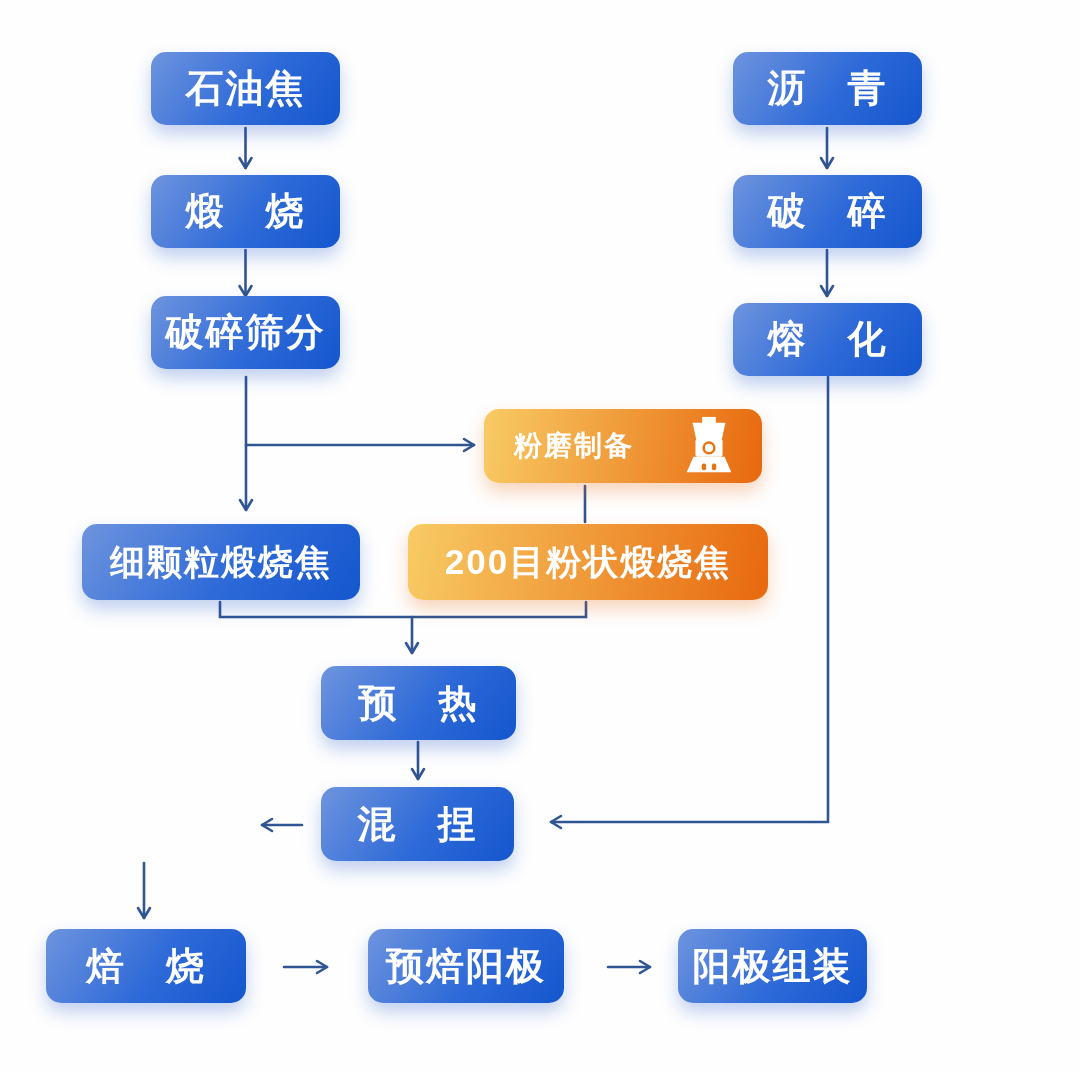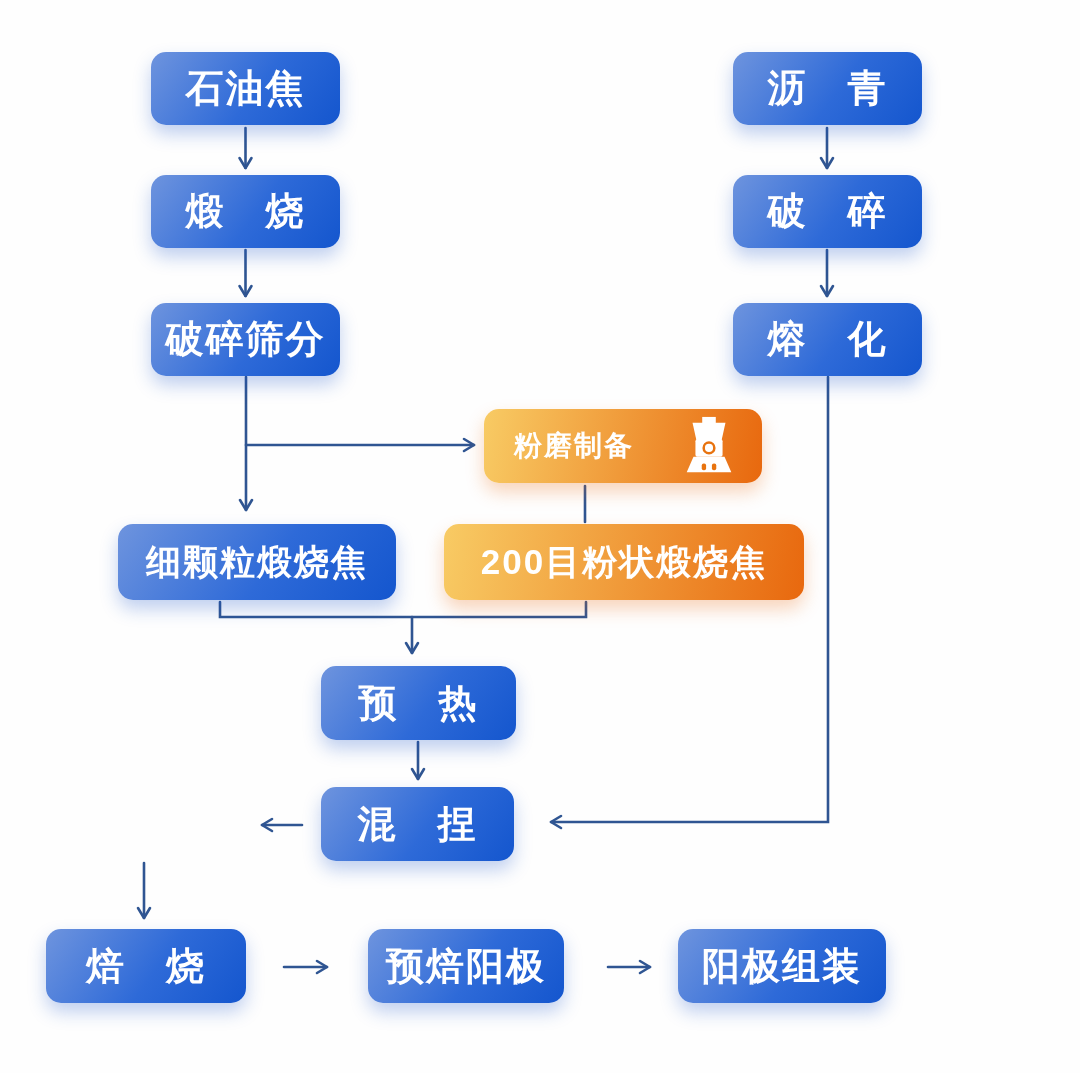--- a/index.html
+++ b/index.html
@@ -59,21 +59,21 @@
   }
   .node.blue{
     background:linear-gradient(126deg,var(--blue-light) 0%,var(--blue-mid) 55%,var(--blue-dark) 100%);
     box-shadow:0 9px 18px rgba(28,86,200,.28);
     text-align:center;
   }
   .node.orange{
     background:linear-gradient(100deg,var(--orange-light) 0%,var(--orange-dark) 100%);
     box-shadow:0 9px 18px rgba(232,104,14,.28);
   }
-  .node.small{font-size:35px;margin-left:36px;}
+  .node.small{font-size:35px;}
   .node.with-icon{
     justify-content:space-between;
     padding:0 22px 0 30px;
     box-sizing:border-box;
     font-size:28px;
   }
   .node .icon{
     display:flex;
     align-items:center;
     justify-content:center;
@@ -110,21 +110,21 @@
   </svg>
 
   <div class="node blue" style="left:151px;top:52px;width:189px;height:73px">
     <span>石油焦</span>
   </div>
 
   <div class="node blue" style="left:151px;top:175px;width:189px;height:73px">
     <span>煅　烧</span>
   </div>
 
-  <div class="node blue" style="left:151px;top:303px;width:189px;height:73px">
+  <div class="node blue" style="left:151px;top:296px;width:189px;height:73px">
     <span>破碎筛分</span>
   </div>
 
   <div class="node blue" style="left:733px;top:52px;width:189px;height:73px">
     <span>沥　青</span>
   </div>
 
   <div class="node blue" style="left:733px;top:175px;width:189px;height:73px">
     <span>破　碎</span>
   </div>
@@ -166,17 +166,17 @@
 
 
   <div class="node blue" style="left:46px;top:929px;width:200px;height:74px">
     <span>焙　烧</span>
   </div>
 
   <div class="node blue" style="left:368px;top:929px;width:196px;height:74px">
     <span>预焙阳极</span>
   </div>
 
-  <div class="node blue" style="left:678px;top:929px;width:208px;height:74px">
+  <div class="node blue" style="left:678px;top:929px;width:189px;height:74px">
     <span>阳极组装</span>
   </div>
 
 </div>
 
 </body></html>

